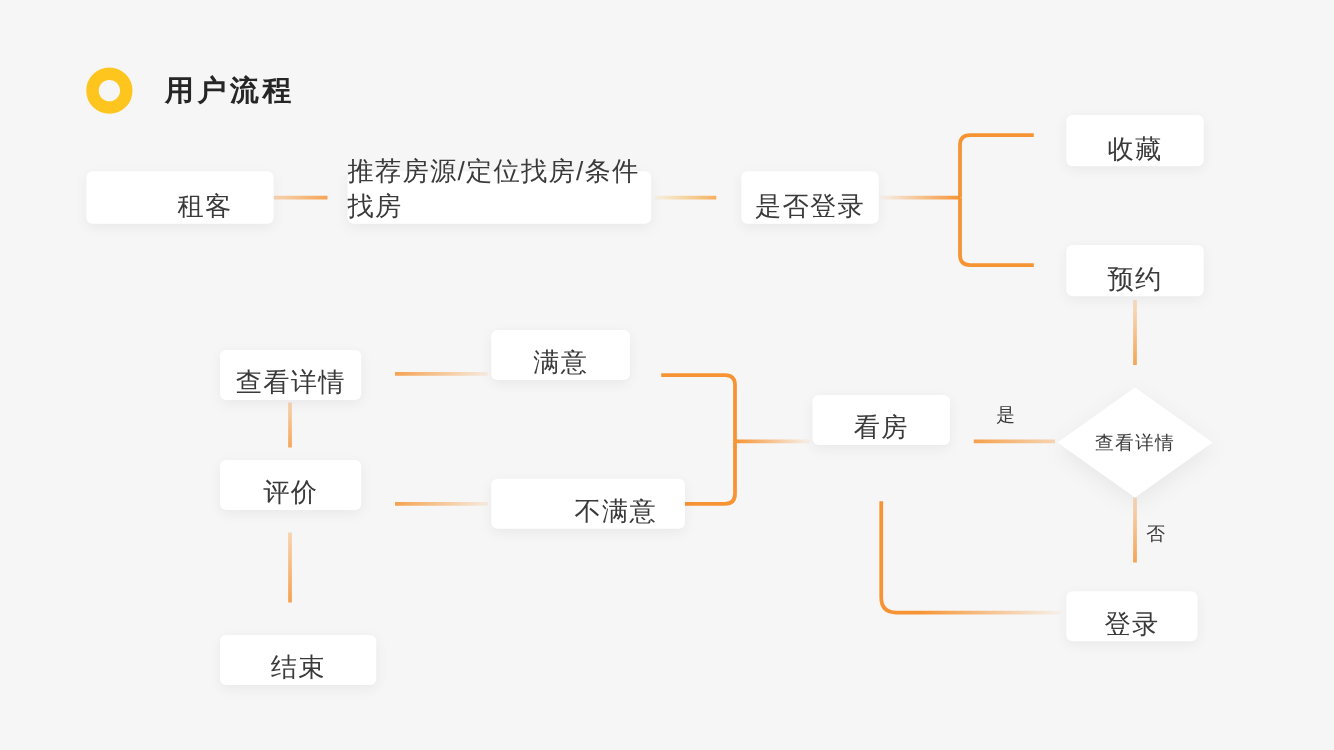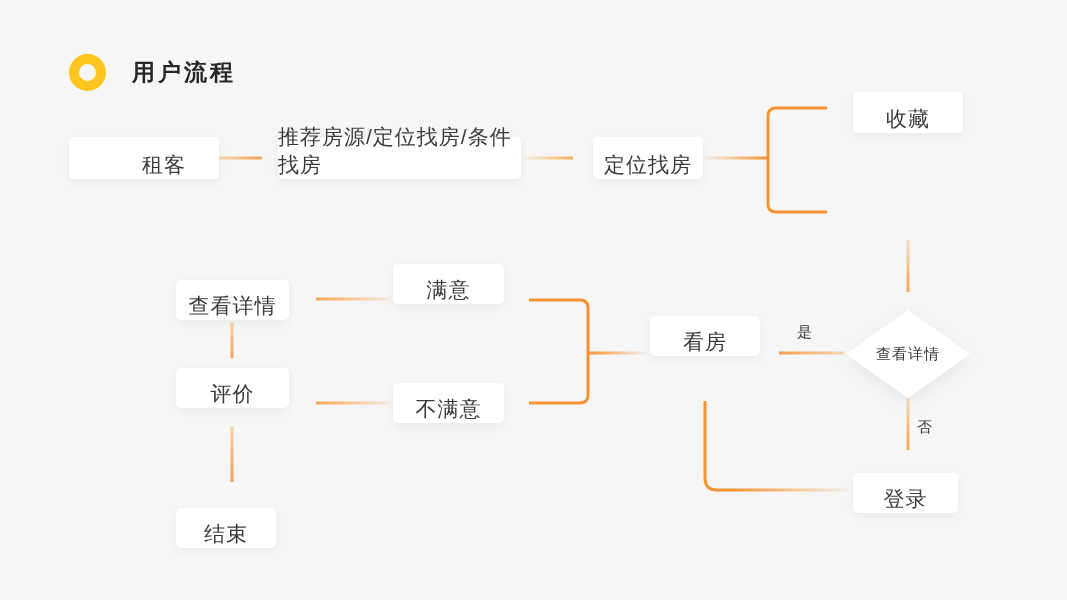--- a/index.html
+++ b/index.html
@@ -17,24 +17,24 @@
         box-shadow:0 3px 10px rgba(0,0,0,0.055);
         display:flex;align-items:flex-end;justify-content:center;
         font-size:21px;color:var(--node-text,#3A3A3A);letter-spacing:1px;}
   .n-tenant     {left:69px; top:137px;width:110px;height:42px;padding-left:40px;}
   .n-search     {left:278px;top:137px;width:243px;height:42px;}
   .n-detail     {left:593px;top:137px;width:110px;height:42px;}
   .n-favorite   {left:853px;top:92px; width:110px;height:41px;}
   .n-reserve    {left:853px;top:196px;width:110px;height:41px;}
   .n-viewhouse  {left:650px;top:316px;width:110px;height:40px;}
   .n-satisfied  {left:393px;top:264px;width:111px;height:40px;}
-  .n-unsatisfied{left:393px;top:383px;width:111px;height:40px;}
+  .n-unsatisfied{left:393px;top:383px;width:111px;height:40px;padding-left:44px;}
   .n-sign       {left:176px;top:280px;width:113px;height:40px;}
   .n-evaluate   {left:176px;top:368px;width:113px;height:40px;}
-  .n-end        {left:176px;top:508px;width:100px;height:40px;}
+  .n-end        {left:176px;top:508px;width:125px;height:40px;}
   .n-login      {left:853px;top:473px;width:105px;height:40px;}
 
   
   .diamond-wrap{position:absolute;left:846px;top:310px;width:124px;height:88px;
                 filter:drop-shadow(0 5px 8px rgba(0,0,0,0.06));}
   .diamond{width:100%;height:100%;background:var(--node-fill,#FFFFFF);
            clip-path:polygon(50% 0,100% 50%,50% 100%,0 50%);
            display:flex;align-items:center;justify-content:center;
            font-size:15px;color:var(--node-text,#3A3A3A);letter-spacing:1px;}
 
@@ -127,24 +127,27 @@
     <path d="M849,490 H717 Q705,490 705,478 V401" stroke="url(#g12)" marker-end="url(#ah)"></path>
   </svg>
 
   <div class="node n-tenant">
     <span>租客</span>
   </div>
   <div class="node n-search">
     <span>推荐房源/定位找房/条件找房</span>
   </div>
   <div class="node n-detail">
-    <span>定位找房</span>
+    <span>是否登录</span>
   </div>
   <div class="node n-favorite">
     <span>收藏</span>
+  </div>
+  <div class="node n-reserve">
+    <span>预约</span>
   </div>
   <div class="diamond-wrap">
     <div class="diamond">
       <span>查看详情</span>
     </div>
   </div>
   <div class="node n-viewhouse">
     <span>看房</span>
   </div>
   <div class="node n-satisfied">

